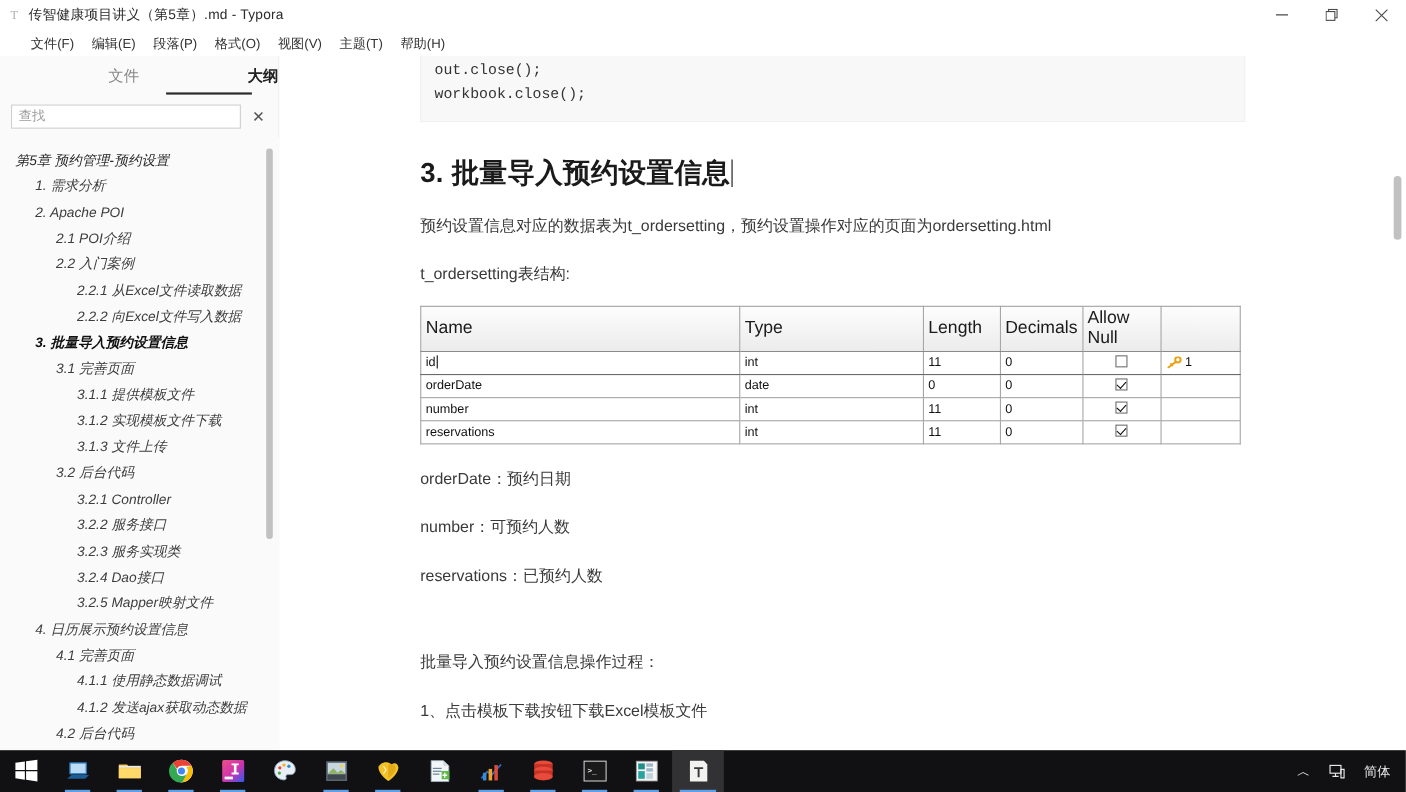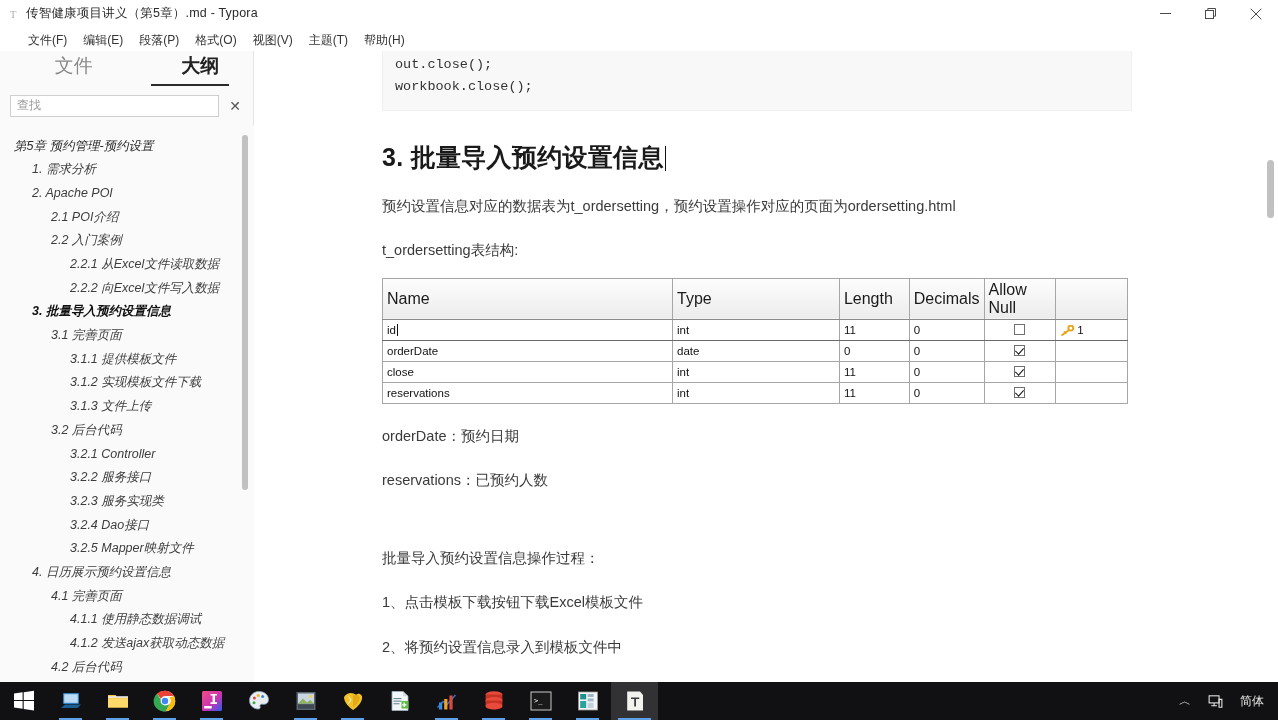--- a/index.html
+++ b/index.html
@@ -39,21 +39,21 @@
 
   
   .sidebar{
     position:absolute; left:0; top:51px; width:254px; height:631px;
     background:#fafafa; border-right:1px solid #e5e5e5;
   }
   .side-tabs{
     height:35px; display:flex; align-items:flex-end; background:#fafafa;
   }
   .side-tab{
-    flex:1; text-align:center; font-size:19px; color:#888;
+    flex:1; text-align:right; font-size:14px; color:#888;
     padding-bottom:7px; position:relative;padding-left:21px;
   }
   .side-tab.active{ color:#222; font-weight:bold; }
   .side-tab.active:after{
     content:""; position:absolute; left:50%; transform:translateX(-50%);
     bottom:0; width:78px; height:2.5px; background:#2b2b2b;
   }
   .side-search{
     height:39px; display:flex; align-items:center; padding:0 8px 0 10px;
     background:#fafafa;
@@ -298,39 +298,40 @@
             </tr>
             <tr>
               <td>orderDate</td>
               <td>date</td>
               <td>0</td>
               <td>0</td>
               <td class="ccenter"><span class="cb on"></span></td>
               <td class="keycell"></td>
             </tr>
             <tr>
-              <td>close</td>
+              <td>number</td>
               <td>int</td>
               <td>11</td>
               <td>0</td>
               <td class="ccenter"><span class="cb on"></span></td>
               <td class="keycell"></td>
             </tr>
             <tr>
               <td>reservations</td>
               <td>int</td>
               <td>11</td>
               <td>0</td>
               <td class="ccenter"><span class="cb on"></span></td>
               <td class="keycell"></td>
             </tr>
           </tbody>
       </table>
 
       <p class="doc-p">orderDate：预约日期</p>
+      <p class="doc-p">number：可预约人数</p>
       <p class="doc-p">reservations：已预约人数</p>
 
       <div class="spacer-bottom"></div>
 
       <p class="doc-p">批量导入预约设置信息操作过程：</p>
       <p class="doc-p">1、点击模板下载按钮下载Excel模板文件</p>
       <p class="doc-p">2、将预约设置信息录入到模板文件中</p>
 
     </div>
   </div>

